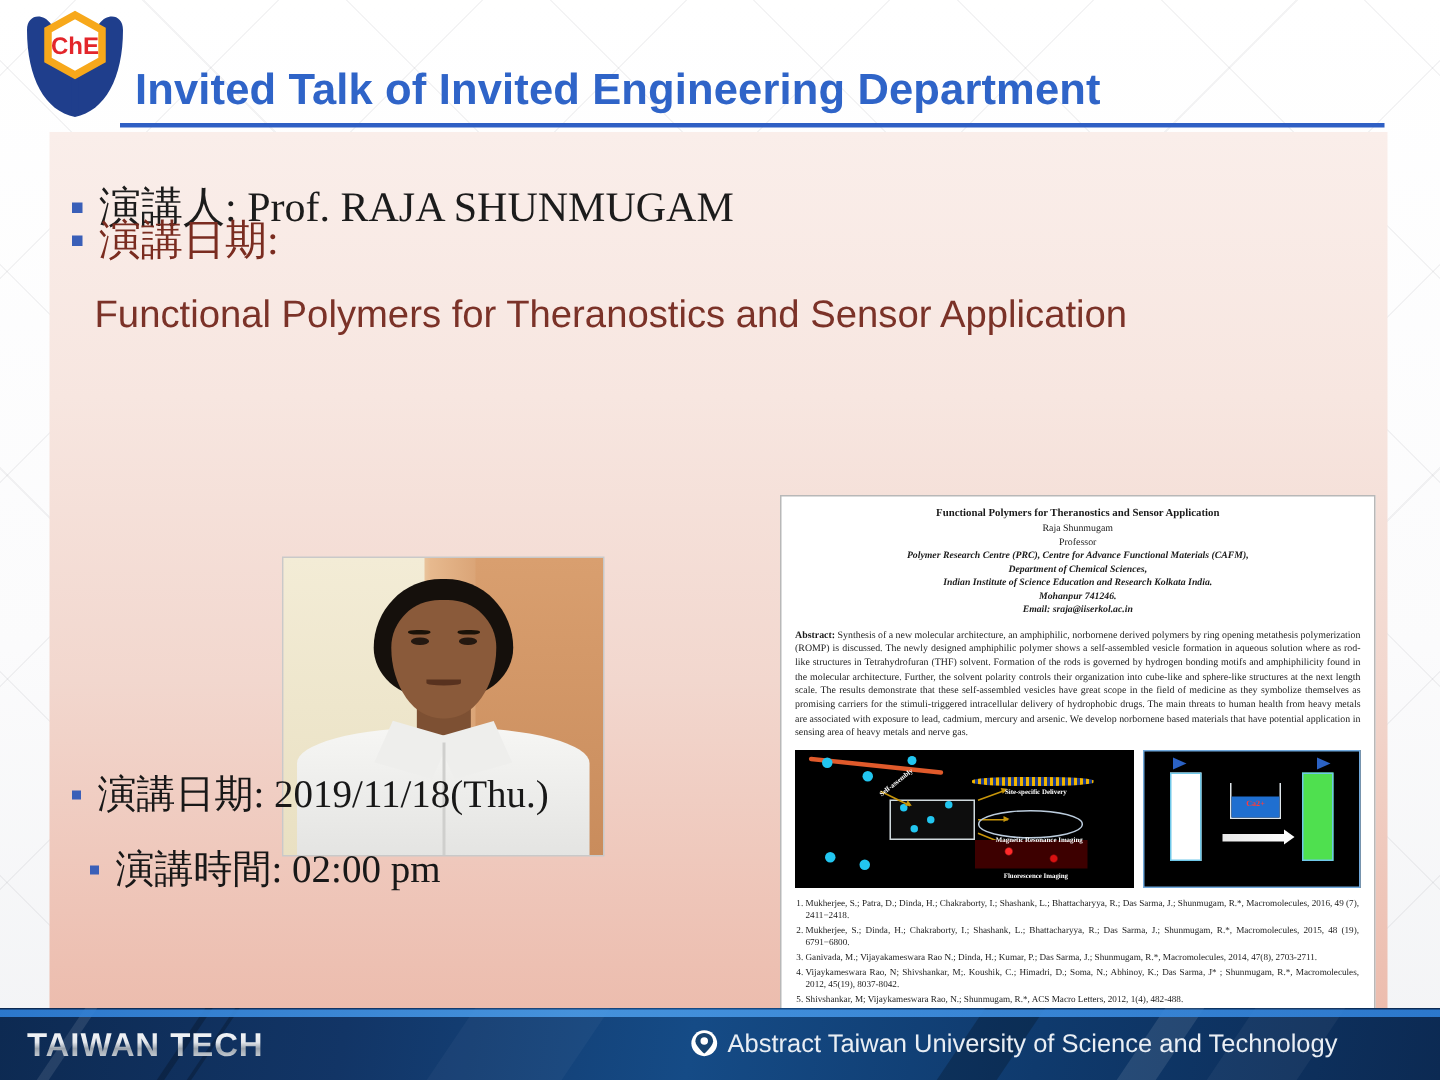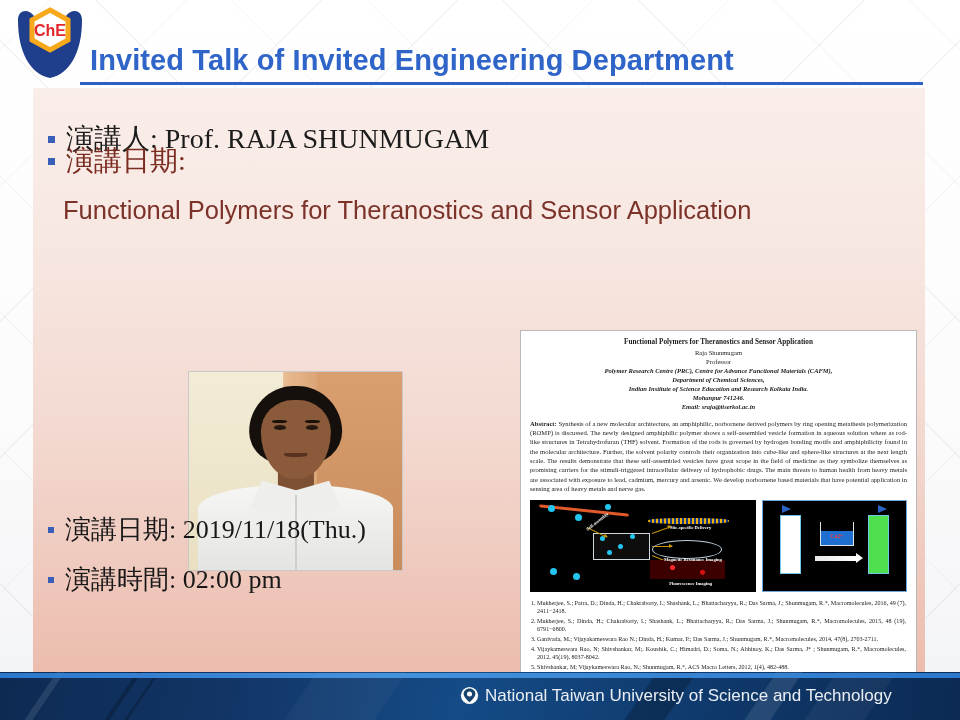--- a/index.html
+++ b/index.html
@@ -47,21 +47,21 @@
   #row-topic{left:15px;top:58px;}
   #row-topic .txt{font-size:28px;color:#7a2c20;line-height:1.1;}
 
   #topic-title{
     position:absolute;left:30px;top:108px;width:900px;
     font-size:25.5px;color:#7B3228;white-space:nowrap;
     font-family:"Liberation Sans", sans-serif;
   }
 
   #row-date{left:15px;top:428px;}
-  #row-time{left:15px;top:478px;}
+  #row-time{left:27px;top:478px;}
   #row-place{left:15px;top:528px;}
   #row-date .txt,#row-time .txt,#row-place .txt{font-size:26px;color:#181818;line-height:1.1;}
 
   
   #photo{
     position:absolute;left:155px;top:283px;width:213px;height:198px;
     border:1px solid #c9c9c9;overflow:hidden;
     background:linear-gradient(90deg,#efe7cd 0%,#efe6c9 38%,#e7b98e 46%,#d9a274 62%,#cf9466 100%);
   }
   .ph-wallL{position:absolute;left:0;top:0;width:44%;height:100%;
@@ -295,25 +295,26 @@
   <div id="footer">
     <div class="swash" style="left:40px;top:-10px;width:8px;height:70px;"></div>
     <div class="swash d" style="left:120px;top:-10px;width:5px;height:70px;"></div>
     <div class="swash d" style="left:140px;top:-10px;width:3px;height:70px;"></div>
     <div class="swash" style="left:300px;top:-10px;width:90px;height:70px;opacity:.35;"></div>
     <div class="swash" style="left:760px;top:-10px;width:26px;height:70px;"></div>
     <div class="swash" style="left:820px;top:-10px;width:60px;height:70px;opacity:.45;"></div>
     <div class="swash d" style="left:640px;top:-10px;width:40px;height:70px;"></div>
     <div id="blue-strip"></div>
 
+    <div id="ttlogo">TAIWAN TECH</div>
 
     <div id="ntust-icon">
       <svg width="19" height="19" viewBox="0 0 19 19" aria-hidden="true">
         <circle cx="9.5" cy="9.5" r="8.6" fill="#ffffff"></circle>
         <path d="M9.5 2.6 C5.9 2.6 3.6 5.2 3.6 8.1 C3.6 11.4 9.5 16.4 9.5 16.4 C9.5 16.4 15.4 11.4 15.4 8.1 C15.4 5.2 13.1 2.6 9.5 2.6 Z" fill="#17436f"></path>
         <circle cx="9.5" cy="8.0" r="2.5" fill="#ffffff"></circle>
       </svg>
     </div>
 
-    <div id="ntust">National Taiwan University of Science and Technology</div>
+    <div id="ntust">Abstract Taiwan University of Science and Technology</div>
   </div>
 
 </div>
 
 </body></html>

